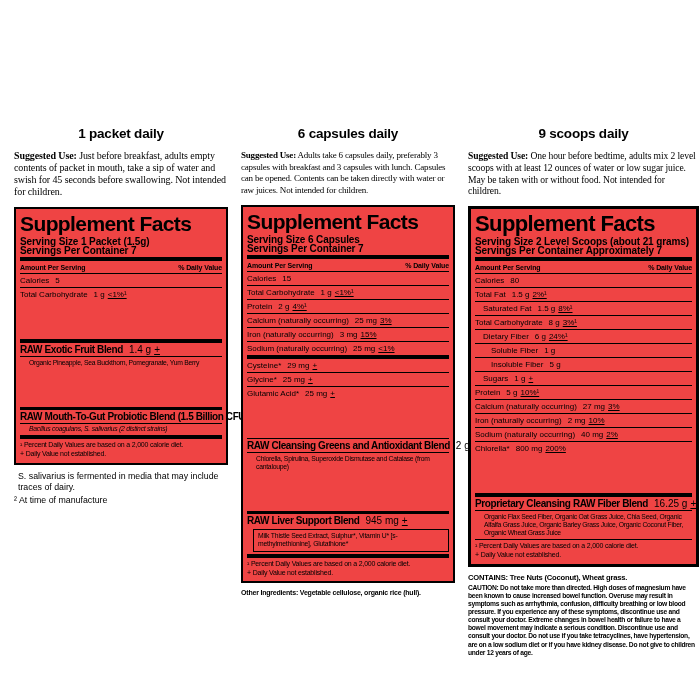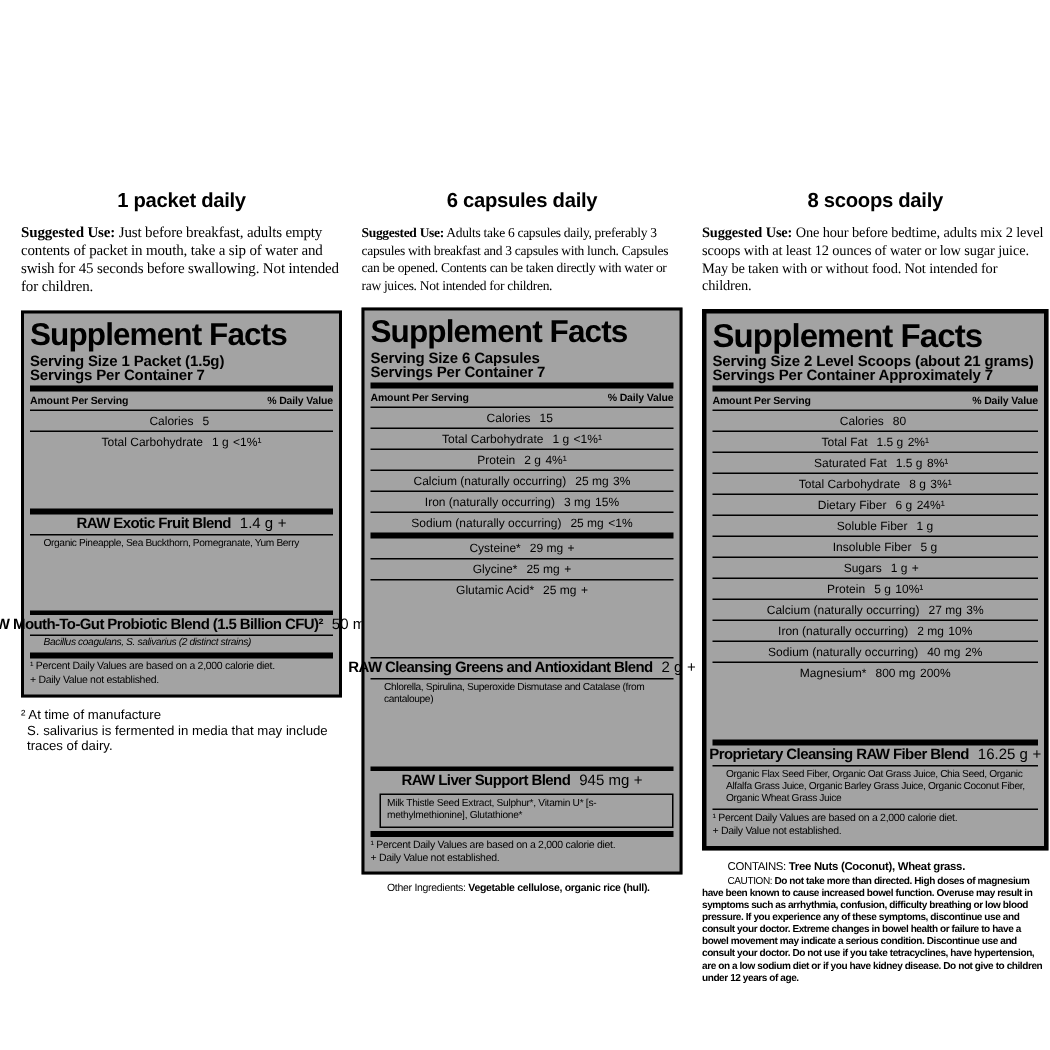--- a/index.html
+++ b/index.html
@@ -9,50 +9,50 @@
   .cols { display: flex; align-items: flex-start; padding: 126px 8px 0 14px; gap: 13px; }
   .col { width: 214px; flex: 0 0 auto; }
   .col.c3 { width: 231px; }
 
   .heading { font-size: 13.5px; font-weight: bold; text-align: center; margin-bottom: 9px; letter-spacing: -0.2px; }
   .use { font-size: 10px; line-height: 12px; margin-bottom: 9px; letter-spacing: -0.1px; font-family: Liberation Serif, serif; }
   .c2 .use { font-size: 9px; line-height: 11.5px; letter-spacing: -0.2px; }
   .c3 .use { font-size: 9.6px; line-height: 11.8px; }
   .use b { font-weight: bold; }
 
-  .panel { border: 2px solid #000; padding: 3px 4px 4px; background: #a3a3a3; }
+  .panel { border: 2px solid #000; padding: 3px 4px 4px; background: #ef4444; }
   .c3 .panel { border-width: 3px; }
   .sf-title { font-size: 21px; font-weight: 900; letter-spacing: -0.6px; line-height: 23px; margin-bottom: 2px; white-space: nowrap; }
   .c3 .sf-title { font-size: 22px; }
   .serving { font-size: 10px; font-weight: bold; line-height: 9px; letter-spacing: -0.1px; }
   .bar-thick { height: 4px; background: #000; margin: 2px 0 0; }
   .colhead { display: flex; justify-content: space-between; font-size: 7px; font-weight: bold; padding: 3px 0 2px; letter-spacing: -0.1px; }
 
-  .row { display: flex; justify-content: center; font-size: 8px; line-height: 9.5px; padding: 2px 0 1.5px; border-top: 1px solid #000; }
+  .row { display: flex; justify-content: flex-start; font-size: 8px; line-height: 9.5px; padding: 2px 0 1.5px; border-top: 1px solid #000; }
   .row .left { white-space: nowrap; }
   .row .amt { margin-left: 6px; }
-  .row .dv { white-space: nowrap; margin-left: 3px; text-align: right; }
+  .row .dv { white-space: nowrap; margin-left: 3px; text-align: right; text-decoration: underline; }
   .row.sep-thick { border-top-width: 4px; }
   .row.sep-med { border-top-width: 3px; }
   .row.sep-none { border-top: 0; }
   .row.blend { font-weight: bold; font-size: 10px; letter-spacing: -0.4px; margin-top: 38px; }
   .row.blend .amt, .row.blend .dv { font-weight: normal; letter-spacing: 0; }
   .row.sub { display: block; padding-left: 9px; font-size: 6.8px; line-height: 8.2px; letter-spacing: -0.25px; padding-top: 1.5px; padding-bottom: 2px; }
   .row.it { font-style: italic; }
   .row.ind1 { padding-left: 8px; }
   .row.ind2 { padding-left: 16px; }
   .row.boxsub { display: block; border: 1px solid #000; margin: 2px 0 2px 6px; padding: 2px 4px; font-size: 6.8px; line-height: 8.4px; letter-spacing: -0.2px; }
 
   .footnotes { font-size: 7px; line-height: 8.8px; letter-spacing: -0.2px; padding-top: 2px; }
   .footnotes.thick { border-top: 4px solid #000; }
   .footnotes.thin { border-top: 1px solid #000; }
 
   .below { margin-top: 6px; }
   .bl { }
-  .bl b { font-weight: normal; margin-left: 17px; }
+  .bl b { font-weight: bold; }
   .bl.note { font-size: 8.8px; line-height: 10.5px; margin-top: 3px; }
   .bl.note2 { font-size: 8.8px; line-height: 10.5px; padding-left: 4px; }
   .bl.fineprint { font-size: 7px; font-weight: bold; letter-spacing: -0.2px; line-height: 8.8px; margin-top: 2px; }
   .bl.contains { font-size: 7.6px; font-weight: bold; letter-spacing: -0.2px; line-height: 9px; margin-top: 3px; }
   .bl.caution { font-size: 6.7px; font-weight: bold; letter-spacing: -0.28px; line-height: 8.1px; margin-top: 2px; }
 </style>
 </head>
 <body>
 
 <div class="sheet">
@@ -89,22 +89,22 @@
               <span class="dv">+</span>
             </div>
             <div class="row sep-thin sub it">Bacillus coagulans, S. salivarius (2 distinct strains)</div>
           </div>
         <div class="footnotes thick">
           <div>¹ Percent Daily Values are based on a 2,000 calorie diet.</div>
           <div>+ Daily Value not established.</div>
         </div>
       </div>
       <div class="below">
+          <p class="bl note2">S. salivarius is fermented in media that may include traces of dairy.</p>
           <p class="bl note">² At time of manufacture</p>
-          <p class="bl note2">S. salivarius is fermented in media that may include traces of dairy.</p>
         </div>
     </section>
 
     <section class="col c2">
       <div class="heading">6 capsules daily</div>
       <p class="use"><b>Suggested Use:</b> <span>Adults take 6 capsules daily, preferably 3 capsules with breakfast and 3 capsules with lunch. Capsules can be opened. Contents can be taken directly with water or raw juices. Not intended for children.</span></p>
       <div class="panel">
         <div class="sf-title">Supplement Facts</div>
         <div class="serving">Serving Size 6 Capsules</div>
         <div class="serving">Servings Per Container 7</div>
@@ -165,21 +165,21 @@
           <div>¹ Percent Daily Values are based on a 2,000 calorie diet.</div>
           <div>+ Daily Value not established.</div>
         </div>
       </div>
       <div class="below">
           <p class="bl fineprint"><b>Other Ingredients:</b> Vegetable cellulose, organic rice (hull).</p>
         </div>
     </section>
 
     <section class="col c3">
-      <div class="heading">8 scoops daily</div>
+      <div class="heading">9 scoops daily</div>
       <p class="use"><b>Suggested Use:</b> <span>One hour before bedtime, adults mix 2 level scoops with at least 12 ounces of water or low sugar juice. May be taken with or without food. Not intended for children.</span></p>
       <div class="panel">
         <div class="sf-title">Supplement Facts</div>
         <div class="serving">Serving Size 2 Level Scoops (about 21 grams)</div>
         <div class="serving">Servings Per Container Approximately 7</div>
         <div class="bar-thick"></div>
         <div class="colhead">
           <span>Amount Per Serving</span>
           <span>% Daily Value</span>
         </div>
@@ -226,21 +226,21 @@
             </div>
             <div class="row sep-thin">
               <span class="left"><span class="nm">Iron (naturally occurring)</span><span class="amt">2 mg</span></span>
               <span class="dv">10%</span>
             </div>
             <div class="row sep-thin">
               <span class="left"><span class="nm">Sodium (naturally occurring)</span><span class="amt">40 mg</span></span>
               <span class="dv">2%</span>
             </div>
             <div class="row sep-thin">
-              <span class="left"><span class="nm">Magnesium*</span><span class="amt">800 mg</span></span>
+              <span class="left"><span class="nm">Chlorella*</span><span class="amt">800 mg</span></span>
               <span class="dv">200%</span>
             </div>
             <div class="row sep-thick blend">
               <span class="left"><span class="nm">Proprietary Cleansing RAW Fiber Blend</span><span class="amt">16.25 g</span></span>
               <span class="dv">+</span>
             </div>
             <div class="row sep-thin sub">Organic Flax Seed Fiber, Organic Oat Grass Juice, Chia Seed, Organic Alfalfa Grass Juice, Organic Barley Grass Juice, Organic Coconut Fiber, Organic Wheat Grass Juice</div>
           </div>
         <div class="footnotes thin">
           <div>¹ Percent Daily Values are based on a 2,000 calorie diet.</div>

